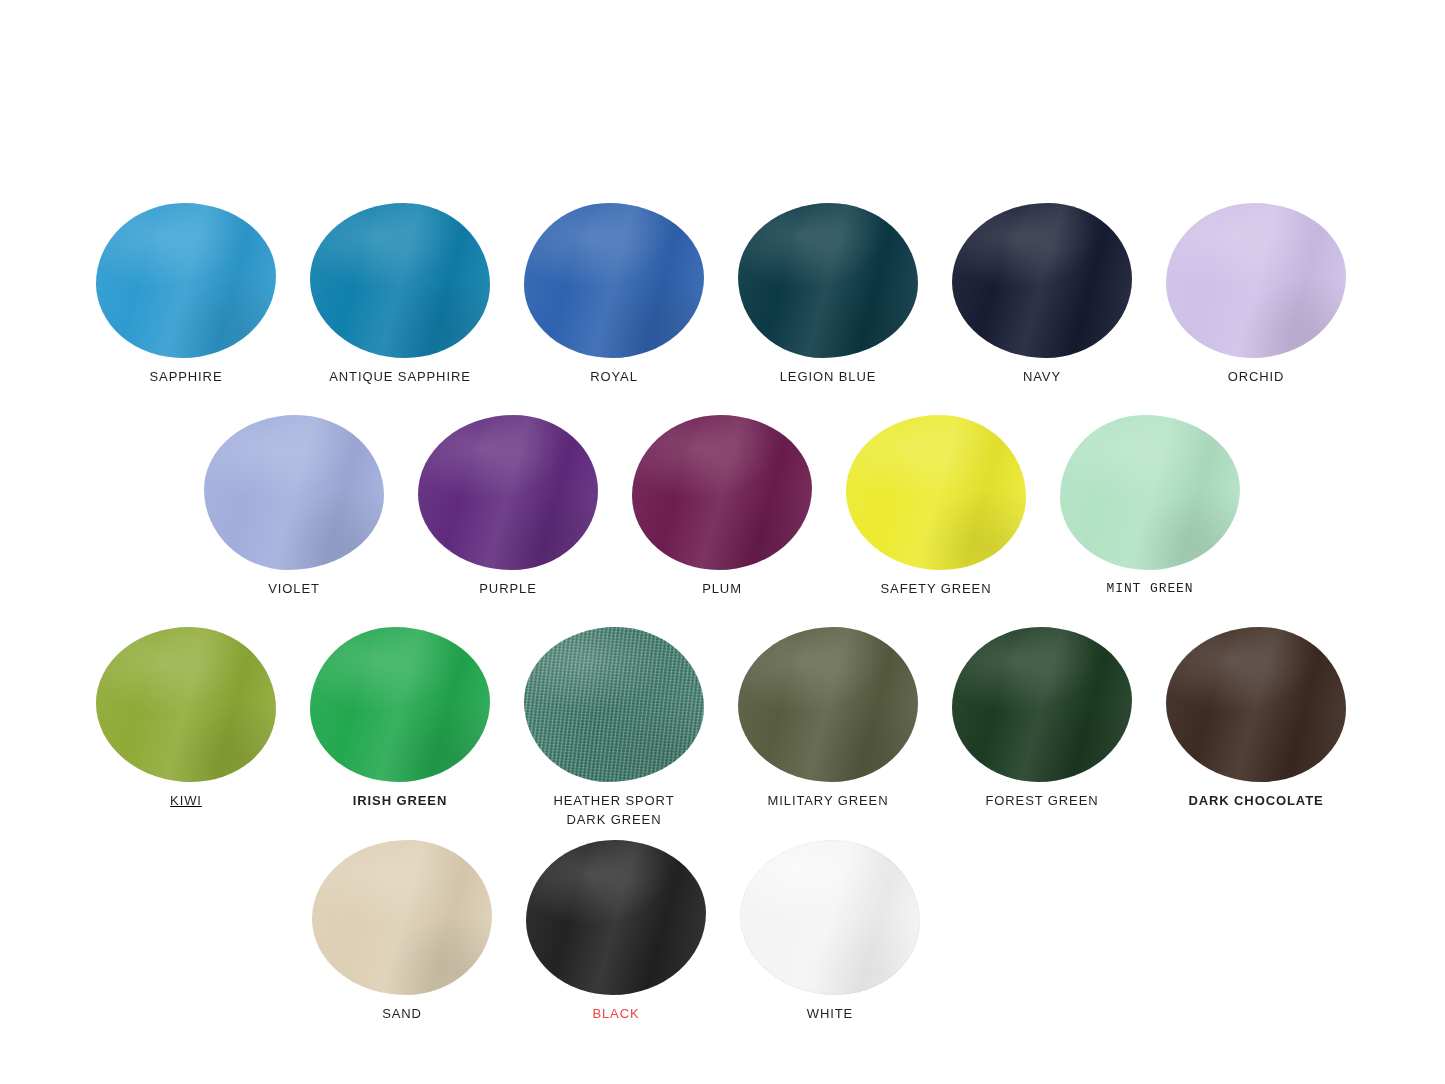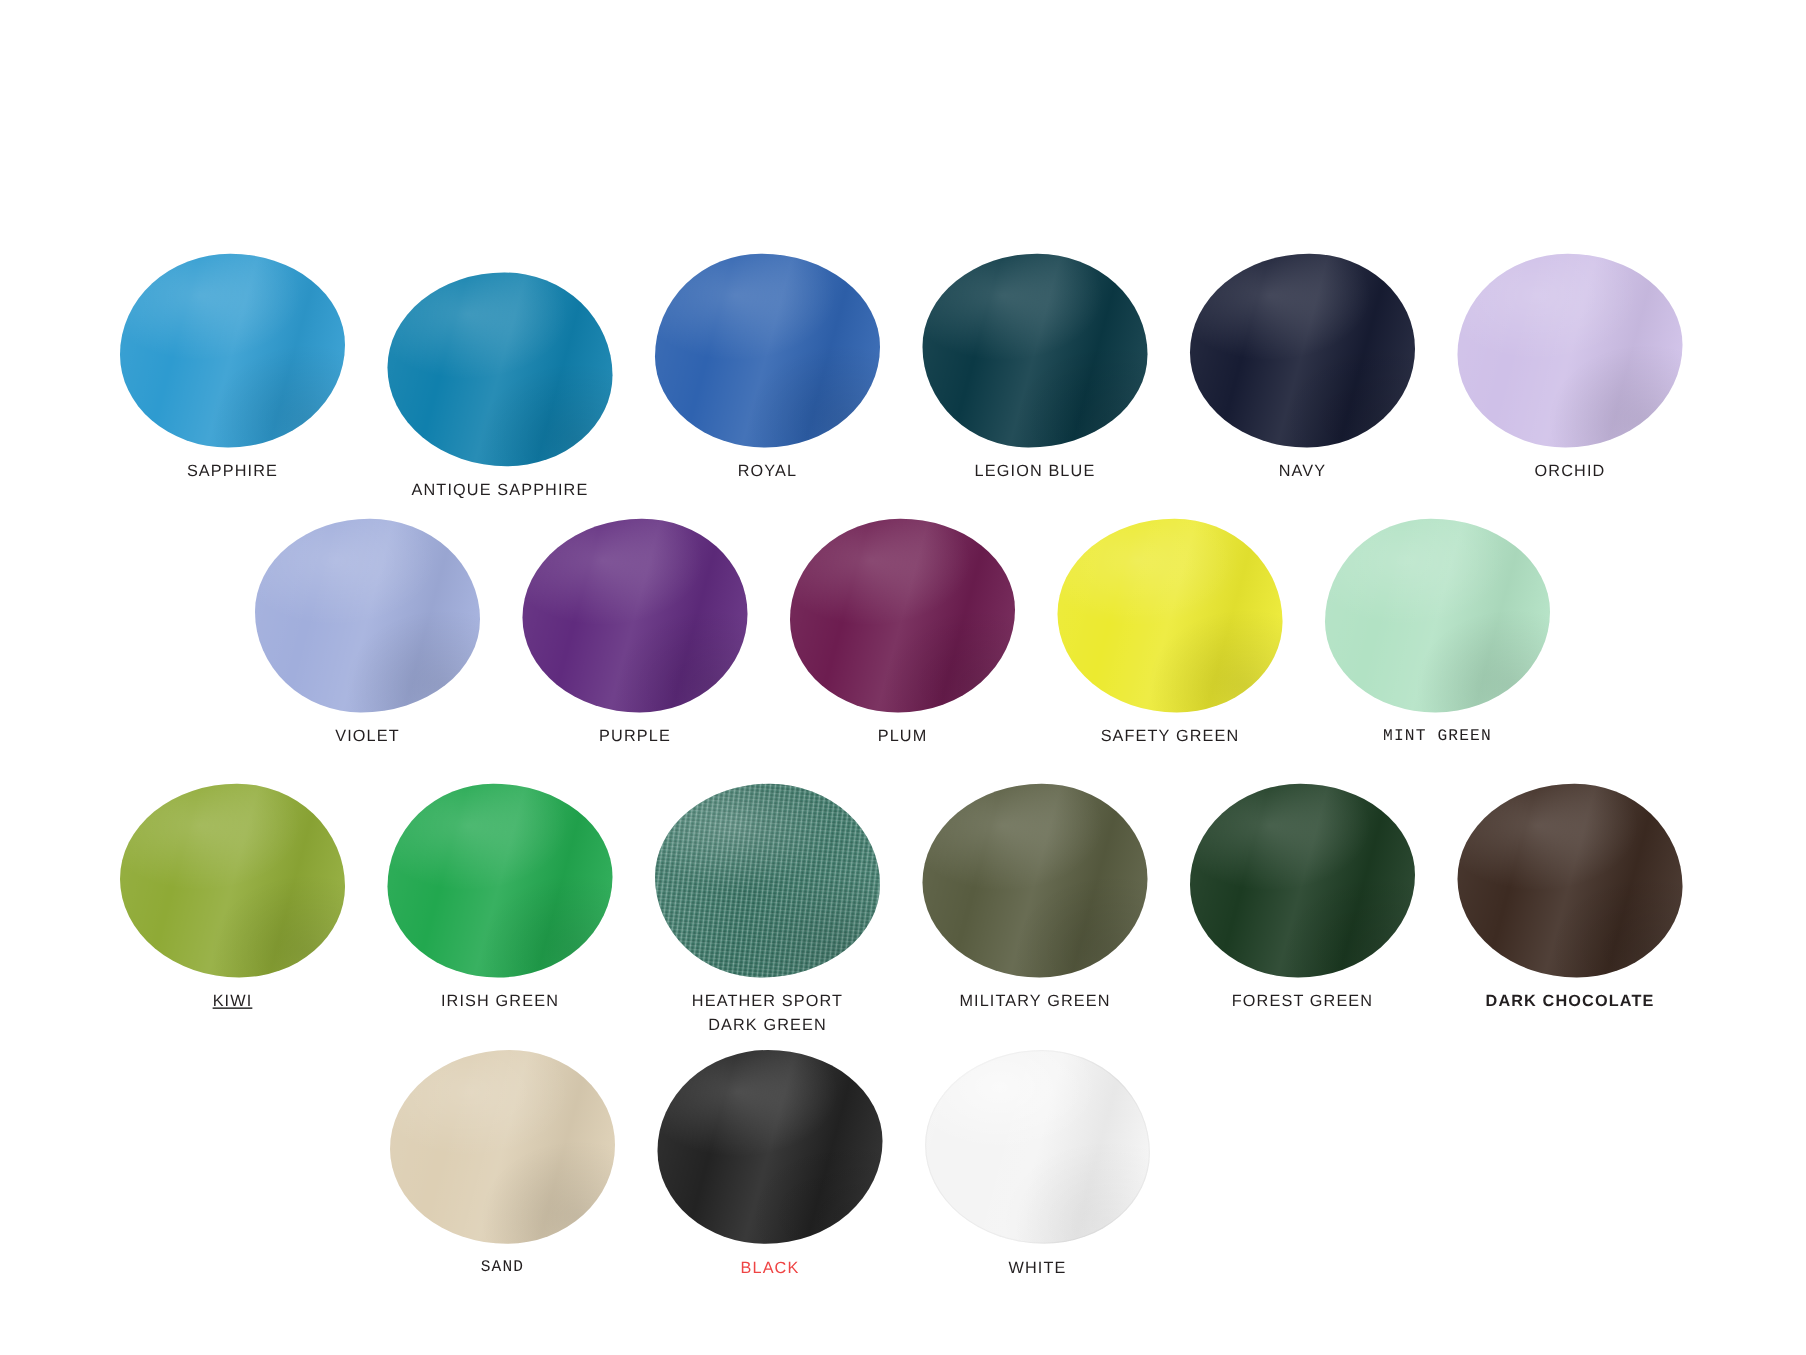--- a/index.html
+++ b/index.html
@@ -132,21 +132,21 @@
 </head>
 <body>
 
 <div id="swatch-board" style="background: rgb(255, 255, 255);">
     <div class="swatch-cell" style="left: 79px; top: 203px;">
       <div class="swatch-blob-wrap">
         <div class="swatch-blob" title="SAPPHIRE" style="background-color: rgb(46, 155, 208); border-radius: 49% 51% 52% 48% / 52% 47% 53% 48%;"></div>
       </div>
       <div class="swatch-label" style="color: rgb(35, 31, 32);">SAPPHIRE</div>
     </div>
-    <div class="swatch-cell" style="left: 293px; top: 218px;">
+    <div class="swatch-cell" style="left: 293px; top: 203px;">
       <div class="swatch-blob-wrap">
         <div class="swatch-blob" title="ANTIQUE SAPPHIRE" style="background-color: rgb(16, 128, 173); border-radius: 52% 48% 47% 53% / 49% 53% 47% 51%;"></div>
       </div>
       <div class="swatch-label" style="color: rgb(35, 31, 32);">ANTIQUE SAPPHIRE</div>
     </div>
     <div class="swatch-cell" style="left: 507px; top: 203px;">
       <div class="swatch-blob-wrap">
         <div class="swatch-blob" title="ROYAL" style="background-color: rgb(47, 99, 176); border-radius: 47% 53% 51% 49% / 53% 48% 52% 47%;"></div>
       </div>
       <div class="swatch-label" style="color: rgb(35, 31, 32);">ROYAL</div>
@@ -202,21 +202,21 @@
     <div class="swatch-cell" style="left: 79px; top: 627px; text-decoration: underline;">
       <div class="swatch-blob-wrap">
         <div class="swatch-blob" title="KIWI" style="background-color: rgb(143, 170, 54); border-radius: 52% 48% 47% 53% / 49% 53% 47% 51%;"></div>
       </div>
       <div class="swatch-label" style="color: rgb(35, 31, 32);">KIWI</div>
     </div>
     <div class="swatch-cell" style="left: 293px; top: 627px;">
       <div class="swatch-blob-wrap">
         <div class="swatch-blob" title="IRISH GREEN" style="background-color: rgb(34, 168, 79); border-radius: 47% 53% 51% 49% / 53% 48% 52% 47%;"></div>
       </div>
-      <div class="swatch-label" style="color: rgb(35, 31, 32);">IRISH GREEN</div>
+      <div class="swatch-label" style="color: rgb(35, 31, 32); font-weight: bold;">IRISH GREEN</div>
     </div>
     <div class="swatch-cell" style="left: 507px; top: 627px;">
       <div class="swatch-blob-wrap">
         <div class="swatch-blob heather" title="HEATHER SPORT
 DARK GREEN" style="background-color: rgb(61, 125, 108); border-radius: 51% 49% 53% 47% / 48% 52%;"></div>
       </div>
       <div class="swatch-label" style="color: rgb(35, 31, 32);">HEATHER SPORT
 DARK GREEN</div>
     </div>
     <div class="swatch-cell" style="left: 721px; top: 627px;">
@@ -234,21 +234,21 @@
     <div class="swatch-cell" style="left: 1149px; top: 627px;">
       <div class="swatch-blob-wrap">
         <div class="swatch-blob" title="DARK CHOCOLATE" style="background-color: rgb(61, 43, 34); border-radius: 52% 48% 47% 53% / 49% 53% 47% 51%;"></div>
       </div>
       <div class="swatch-label" style="color: rgb(35, 31, 32); font-weight: bold;">DARK CHOCOLATE</div>
     </div>
     <div class="swatch-cell" style="left: 295px; top: 840px;">
       <div class="swatch-blob-wrap">
         <div class="swatch-blob" title="SAND" style="background-color: rgb(221, 207, 180); border-radius: 53% 47% 48% 52% / 51% 49%;"></div>
       </div>
-      <div class="swatch-label" style="color: rgb(35, 31, 32); font-family: Liberation Mono, monospace;">SAND</div>
+      <div class="swatch-label" style="color: rgb(35, 31, 32);">SAND</div>
     </div>
     <div class="swatch-cell" style="left: 509px; top: 840px;">
       <div class="swatch-blob-wrap">
         <div class="swatch-blob" title="BLACK" style="background-color: rgb(35, 35, 35); border-radius: 49% 51% 52% 48% / 52% 47% 53% 48%;"></div>
       </div>
       <div class="swatch-label" style="color: #ef4444;">BLACK</div>
     </div>
     <div class="swatch-cell" style="left: 723px; top: 840px;">
       <div class="swatch-blob-wrap">
         <div class="swatch-blob pale" title="WHITE" style="background-color: rgb(244, 244, 244); border-radius: 52% 48% 47% 53% / 49% 53% 47% 51%;"></div>

